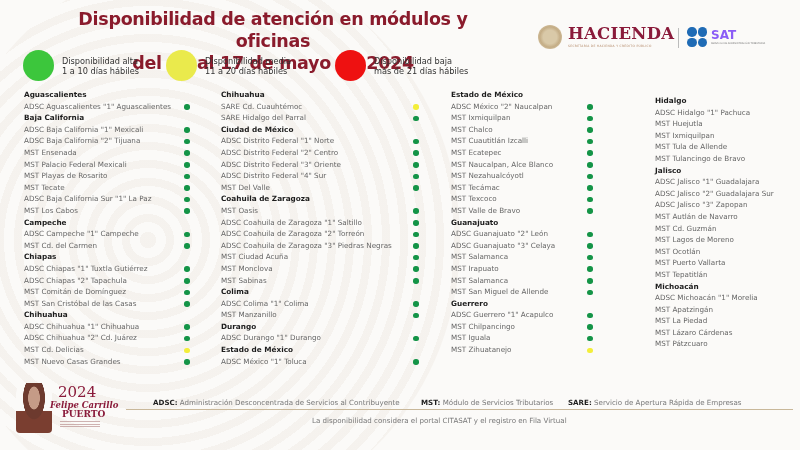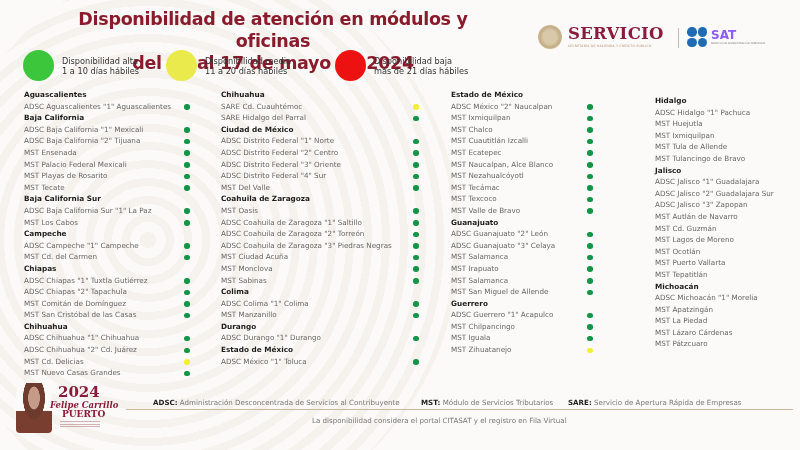--- a/index.html
+++ b/index.html
@@ -39,21 +39,21 @@
   .col { position: absolute; top: 89px; }
   .row { position: relative; height: 11.6px; font-size: 7.2px; line-height: 11.6px; white-space: nowrap; }
   .row.state { color: #1d1d1d; font-weight: bold; font-size: 7.3px; }
   .row.office { color: #666; }
   .row .dot { position: absolute; top: 3.5px; width: 5.5px; height: 5.5px; border-radius: 50%; }
 
   .footer-logo { position: absolute; left: 12px; top: 383px; width: 95px; height: 55px; }
   .portrait { position: absolute; left: 4px; top: 0; width: 36px; height: 50px;
     background: radial-gradient(ellipse at 50% 30%, #c59b87 0 22%, #6d3a2e 24% 42%, rgba(0,0,0,0) 44%), linear-gradient(#fbfaf8 55%, #7a3e30 56%);
     border-radius: 10px 10px 4px 4px; }
-  .flogo-year { position: absolute; left: 46px; top: 2px; font-family: "DejaVu Serif", serif; font-weight: bold; color: #8a1b3b; font-size: 15px; line-height: 15px; }
+  .flogo-year { position: absolute; left: 46px; top: 2px; font-family: "DejaVu Serif", serif; font-weight: normal; color: #8a1b3b; font-size: 15px; line-height: 15px; }
   .flogo-name { position: absolute; left: 38px; top: 18px; font-family: "DejaVu Serif", serif; font-style: italic; font-weight: bold; color: #8a1b3b; font-size: 8.5px; line-height: 9px; white-space: nowrap; }
   .flogo-surname { position: absolute; left: 50px; top: 27px; font-family: "DejaVu Serif", serif; font-weight: bold; color: #8a1b3b; font-size: 9px; line-height: 9px; }
   .flogo-small { position: absolute; left: 48px; top: 38px; width: 40px; height: 8px;
     background: repeating-linear-gradient(#a36a6a 0 1px, transparent 1px 2.5px); opacity: 0.5; }
   .footer-line { position: absolute; left: 126px; top: 409px; width: 667px; height: 1px; background: #c9b89a; }
   .abbrev { position: absolute; top: 398px; font-size: 7.1px; color: #777; white-space: nowrap; }
   .abbrev b { color: #1d1d1d; }
   .footer-note { position: absolute; left: 312px; top: 416px; font-size: 7.1px; color: #777; white-space: nowrap; }
 </style>
 </head>
@@ -84,21 +84,21 @@
   <div class="legend-dot" style="background: rgb(238, 17, 17);"></div>
   <div class="legend-text">
     <span>Disponibilidad baja</span>
     <span>más de 21 días hábiles</span>
   </div>
 </div>
 
 <div class="logo-hacienda">
   <div class="escudo"></div>
   <div>
-    <div class="hac-text">SERVICIO</div>
+    <div class="hac-text">HACIENDA</div>
     <div class="hac-sub">SECRETARÍA DE HACIENDA Y CRÉDITO PÚBLICO</div>
   </div>
 </div>
 <div class="logo-div"></div>
 <div class="logo-sat">
   <div class="sat-dots">
       <i></i>
       <i></i>
       <i></i>
       <i></i>
@@ -112,21 +112,20 @@
 <div class="col" style="left:24px; width:164px;">
     <div class="row state"><span>Aguascalientes</span></div>
     <div class="row office"><span>ADSC Aguascalientes "1" Aguascalientes</span><span class="dot" style="left: 160px; background: rgb(20, 148, 71);"></span></div>
     <div class="row state"><span>Baja California</span></div>
     <div class="row office"><span>ADSC Baja California "1" Mexicali</span><span class="dot" style="left: 160px; background: rgb(20, 148, 71);"></span></div>
     <div class="row office"><span>ADSC Baja California "2" Tijuana</span><span class="dot" style="left: 160px; background: rgb(20, 148, 71);"></span></div>
     <div class="row office"><span>MST Ensenada</span><span class="dot" style="left: 160px; background: rgb(20, 148, 71);"></span></div>
     <div class="row office"><span>MST Palacio Federal Mexicali</span><span class="dot" style="left: 160px; background: rgb(20, 148, 71);"></span></div>
     <div class="row office"><span>MST Playas de Rosarito</span><span class="dot" style="left: 160px; background: rgb(20, 148, 71);"></span></div>
     <div class="row office"><span>MST Tecate</span><span class="dot" style="left: 160px; background: rgb(20, 148, 71);"></span></div>
-    <div class="row state"><span>Baja California Sur</span></div>
     <div class="row office"><span>ADSC Baja California Sur "1" La Paz</span><span class="dot" style="left: 160px; background: rgb(20, 148, 71);"></span></div>
     <div class="row office"><span>MST Los Cabos</span><span class="dot" style="left: 160px; background: rgb(20, 148, 71);"></span></div>
     <div class="row state"><span>Campeche</span></div>
     <div class="row office"><span>ADSC Campeche "1" Campeche</span><span class="dot" style="left: 160px; background: rgb(20, 148, 71);"></span></div>
     <div class="row office"><span>MST Cd. del Carmen</span><span class="dot" style="left: 160px; background: rgb(20, 148, 71);"></span></div>
     <div class="row state"><span>Chiapas</span></div>
     <div class="row office"><span>ADSC Chiapas "1" Tuxtla Gutiérrez</span><span class="dot" style="left: 160px; background: rgb(20, 148, 71);"></span></div>
     <div class="row office"><span>ADSC Chiapas "2" Tapachula</span><span class="dot" style="left: 160px; background: rgb(20, 148, 71);"></span></div>
     <div class="row office"><span>MST Comitán de Domínguez</span><span class="dot" style="left: 160px; background: rgb(20, 148, 71);"></span></div>
     <div class="row office"><span>MST San Cristóbal de las Casas</span><span class="dot" style="left: 160px; background: rgb(20, 148, 71);"></span></div>

